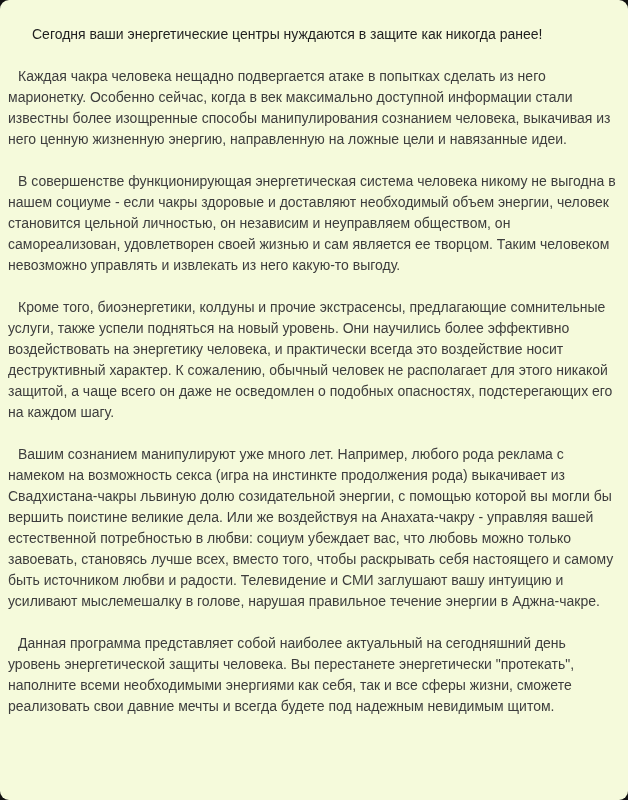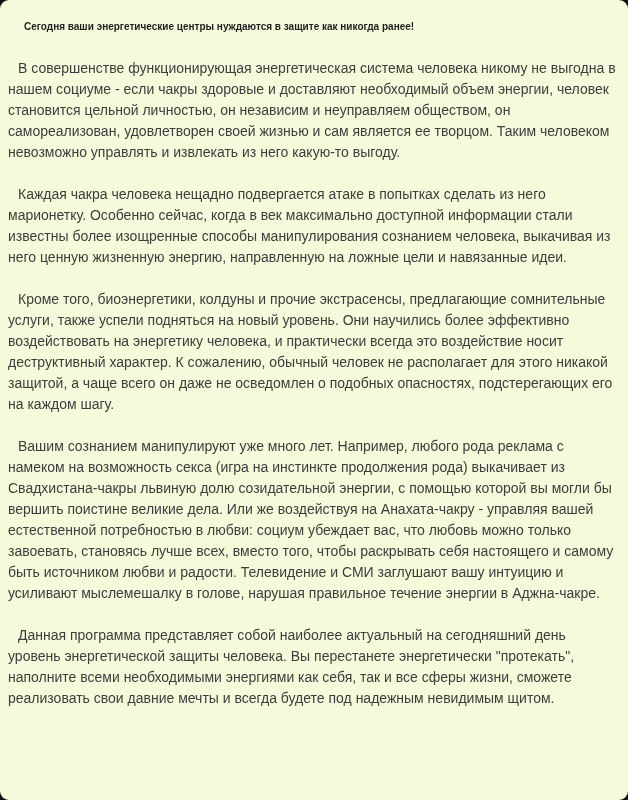--- a/index.html
+++ b/index.html
@@ -16,39 +16,39 @@
     height: 800px;
     background: #f5fadb;
     border-radius: 9px;
     padding: 8px 10px 10px 8px;
     font-family: "Liberation Sans", "DejaVu Sans", sans-serif;
     font-size: 14px;
     line-height: 21px;
     color: #3d3d3d;
   }
   .panel h1 {
-    margin: 8px;
+    margin: 16px;
     padding: 0;
-    font-size: 10px;
+    font-size: 14px;
     line-height: 21px;
-    font-weight: bold;
+    font-weight: normal;
     color: #1f1f1f;
     text-indent: 8px;
   }
   .panel p {
     margin: 21px 0 0 0;
     padding: 0;
     text-indent: 10px;
     text-align: left;
     color: #3d3d3d;
   }
 </style>
 </head>
 <body>
 
 <div class="panel">
   <h1>Сегодня ваши энергетические центры нуждаются в защите как никогда ранее!</h1>
+  <p>Каждая чакра человека нещадно подвергается атаке в попытках сделать из него марионетку. Особенно сейчас, когда в век максимально доступной информации стали известны более изощренные способы манипулирования сознанием человека, выкачивая из него ценную жизненную энергию, направленную на ложные цели и навязанные идеи.</p>
   <p>В совершенстве функционирующая энергетическая система человека никому не выгодна в нашем социуме - если чакры здоровые и доставляют необходимый объем энергии, человек становится цельной личностью, он независим и неуправляем обществом, он самореализован, удовлетворен своей жизнью и сам является ее творцом. Таким человеком невозможно управлять и извлекать из него какую-то выгоду.</p>
-  <p>Каждая чакра человека нещадно подвергается атаке в попытках сделать из него марионетку. Особенно сейчас, когда в век максимально доступной информации стали известны более изощренные способы манипулирования сознанием человека, выкачивая из него ценную жизненную энергию, направленную на ложные цели и навязанные идеи.</p>
   <p>Кроме того, биоэнергетики, колдуны и прочие экстрасенсы, предлагающие сомнительные услуги, также успели подняться на новый уровень. Они научились более эффективно воздействовать на энергетику человека, и практически всегда это воздействие носит деструктивный характер. К сожалению, обычный человек не располагает для этого никакой защитой, а чаще всего он даже не осведомлен о подобных опасностях, подстерегающих его на каждом шагу.</p>
   <p>Вашим сознанием манипулируют уже много лет. Например, любого рода реклама с намеком на возможность секса (игра на инстинкте продолжения рода) выкачивает из Свадхистана-чакры львиную долю созидательной энергии, с помощью которой вы могли бы вершить поистине великие дела. Или же воздействуя на Анахата-чакру - управляя вашей естественной потребностью в любви: социум убеждает вас, что любовь можно только завоевать, становясь лучше всех, вместо того, чтобы раскрывать себя настоящего и самому быть источником любви и радости. Телевидение и СМИ заглушают вашу интуицию и усиливают мыслемешалку в голове, нарушая правильное течение энергии в Аджна-чакре.</p>
   <p>Данная программа представляет собой наиболее актуальный на сегодняшний день уровень энергетической защиты человека. Вы перестанете энергетически "протекать", наполните всеми необходимыми энергиями как себя, так и все сферы жизни, сможете реализовать свои давние мечты и всегда будете под надежным невидимым щитом.</p>
 </div>
 
 </body></html>

